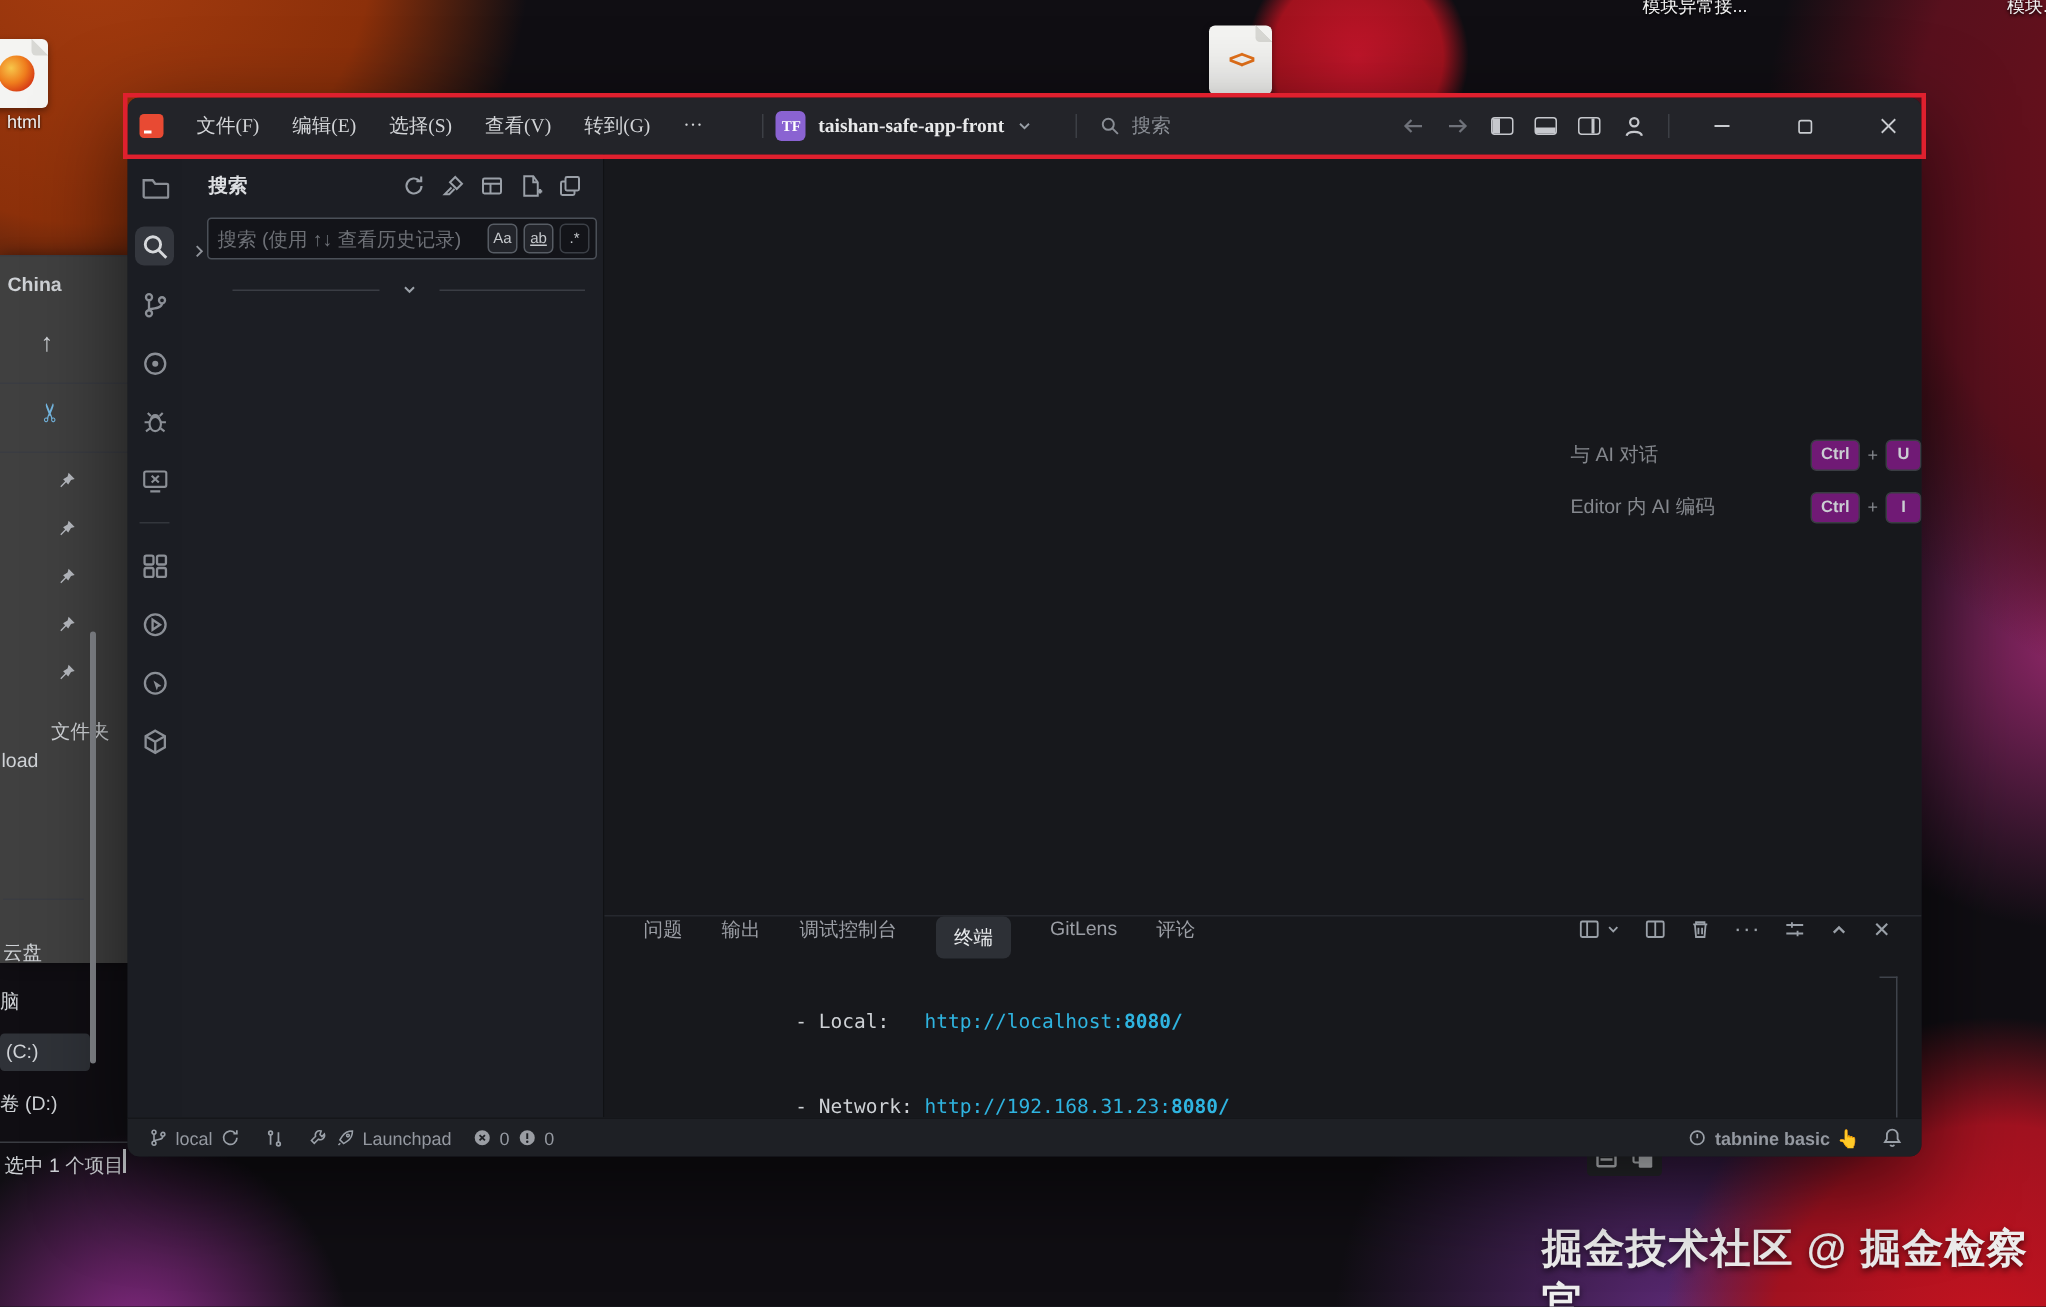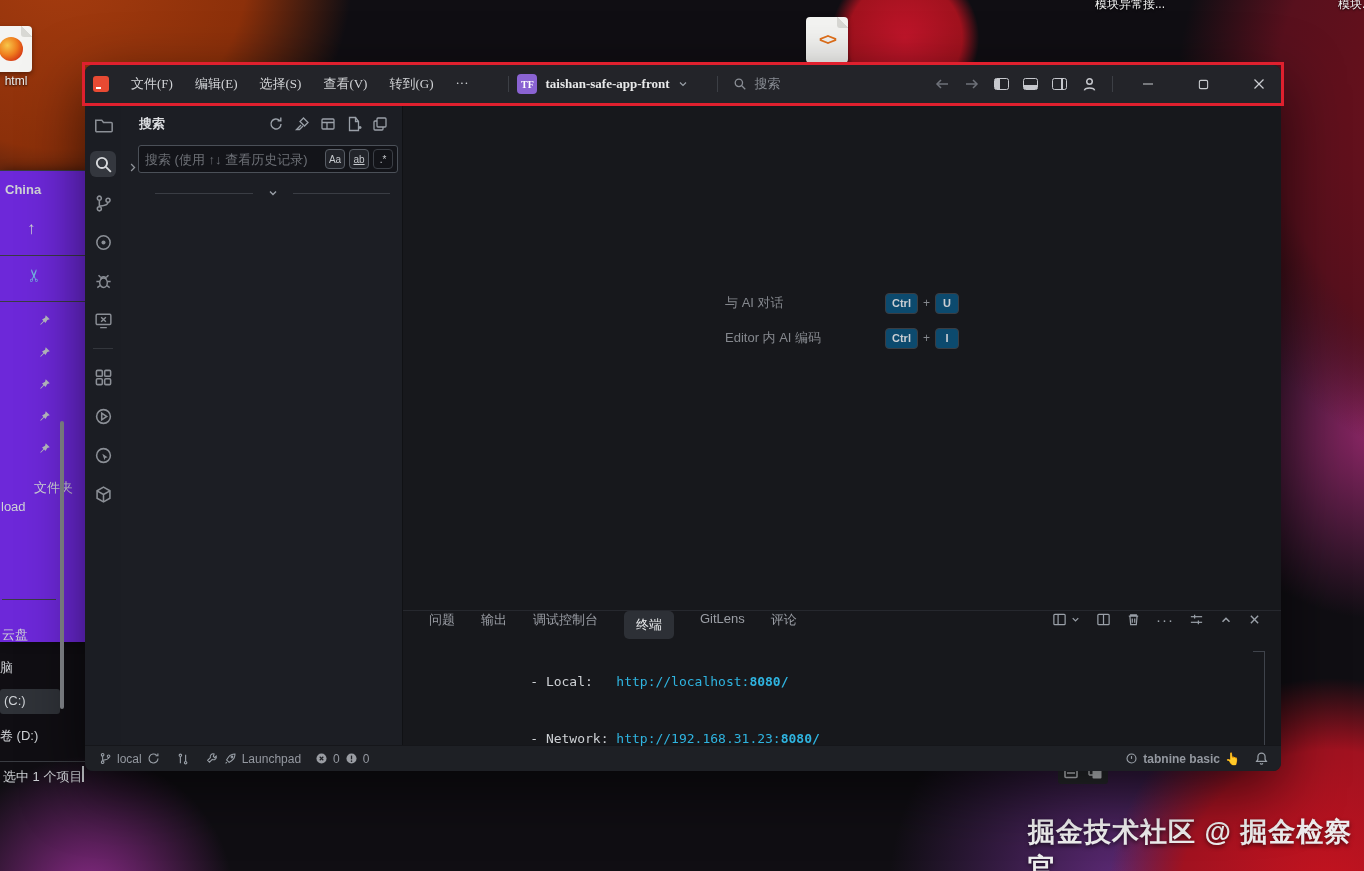--- a/index.html
+++ b/index.html
@@ -29,21 +29,21 @@
               background:linear-gradient(225deg, transparent 48%, #d8d8d4 50%); border-radius:0 4px 0 3px; }
   .doc-glyph { color:#e2701a; font-weight:bold; font-size:17px; letter-spacing:-2px; }
   .blob { width:24px; height:24px; border-radius:50%;
           background:radial-gradient(circle at 35% 35%, #f7c64a 0%, #ef7d1d 45%, #d43414 80%); }
   .watermark { position:absolute; left:1028px; top:814px; font-size:27px; font-weight:700; color:#ededed;
                letter-spacing:1px; text-shadow:0 2px 4px rgba(0,0,0,.6); }
   .view-toggles { position:absolute; left:1058px; top:760px; display:flex; gap:8px; background:#28292d;
                   padding:4px 5px; border-radius:3px; }
 
   
-  .explorer-strip { position:absolute; left:0; top:170px; width:86px; height:472px; background:#6d28d9;
+  .explorer-strip { position:absolute; left:0; top:170px; width:86px; height:472px; background:#404040;
                     border-top:1px solid #3a3b40; box-shadow:2px 0 10px rgba(0,0,0,.4); font-size:13px; color:#cfd2d6; }
   .explorer-strip .hline { position:absolute; left:0; width:86px; border-top:1px solid #3a3c42; }
   .ex-abs { position:absolute; white-space:nowrap; }
   .pin { position:absolute; left:38px; }
   .ex-selected { position:absolute; left:0; top:518px; width:60px; height:25px; background:#2f3238; border-radius:3px; }
   .ex-scrollbar { position:absolute; left:60px; top:250px; width:4px; height:288px; background:#86898e; border-radius:2px; }
 
   
   .window { position:absolute; left:85px; top:65px; width:1196px; height:706px; }
   .window-body { width:100%; height:100%; background:#1b1d22; border-radius:8px; overflow:hidden;
@@ -93,25 +93,25 @@
   .search-box input::placeholder { color:#6d7076; }
   .opt-btn { width:20px; height:20px; border:1px solid #575c64; border-radius:4px; font-size:10px; color:#c6c9cd;
              display:flex; align-items:center; justify-content:center; background:#22242a; flex:0 0 auto; }
   .opt-btn.dim { border-color:#3b3f46; background:transparent; }
   .opt-underline { text-decoration:underline; }
   .sb-toggle-row { display:flex; align-items:center; margin:14px 12px 0 34px; color:#90949b; }
   .sb-toggle-row .line { flex:1; border-top:1px solid #3a3d44; }
   .sb-toggle-row .chev { padding:0 14px; }
 
   .main-col { flex:1; display:flex; flex-direction:column; min-width:0; background:#17181c; }
-  .editor { flex:1; display:flex; align-items:center; justify-content:center; }
+  .editor { flex:1; display:flex; align-items:center; justify-content:flex-end; }
   .hints { transform:translateY(-36px); display:grid; grid-template-columns:160px auto; row-gap:14px; align-items:center; }
   .hint-label { color:#85888e; font-size:13px; }
   .keys { display:flex; align-items:center; gap:5px; justify-content:flex-end; }
-  .keycap { min-width:24px; height:21px; padding:0 6px; background:#0c4a6e; border:1px solid #3a3d43; border-radius:4px;
+  .keycap { min-width:24px; height:21px; padding:0 6px; background:#701a75; border:1px solid #3a3d43; border-radius:4px;
             color:#cbced3; font-size:11px; font-weight:700; display:flex; align-items:center; justify-content:center; }
   .plus { color:#85888e; font-size:12px; }
 
   .panel { height:135px; border-top:1px solid #26282e; display:flex; flex-direction:column; position:relative; }
   .panel-tabs { height:36px; display:flex; align-items:flex-start; gap:26px; padding-left:26px; font-size:13px; color:#9b9ea5; flex:0 0 auto; }
   .panel-tab { cursor:default; }
   .panel-tab.active { background:#2d3036; color:#e8eaec; padding:5px 12px; border-radius:5px; }
   .panel-actions { margin-left:auto; display:flex; align-items:center; gap:15px; padding-right:20px; color:#b4b7bd; }
   .terminal { flex:1; font-family:"DejaVu Sans Mono","Liberation Mono",monospace; font-size:13px; padding:6px 0 0 2px; }
   .tline { white-space:pre; line-height:19px; }

